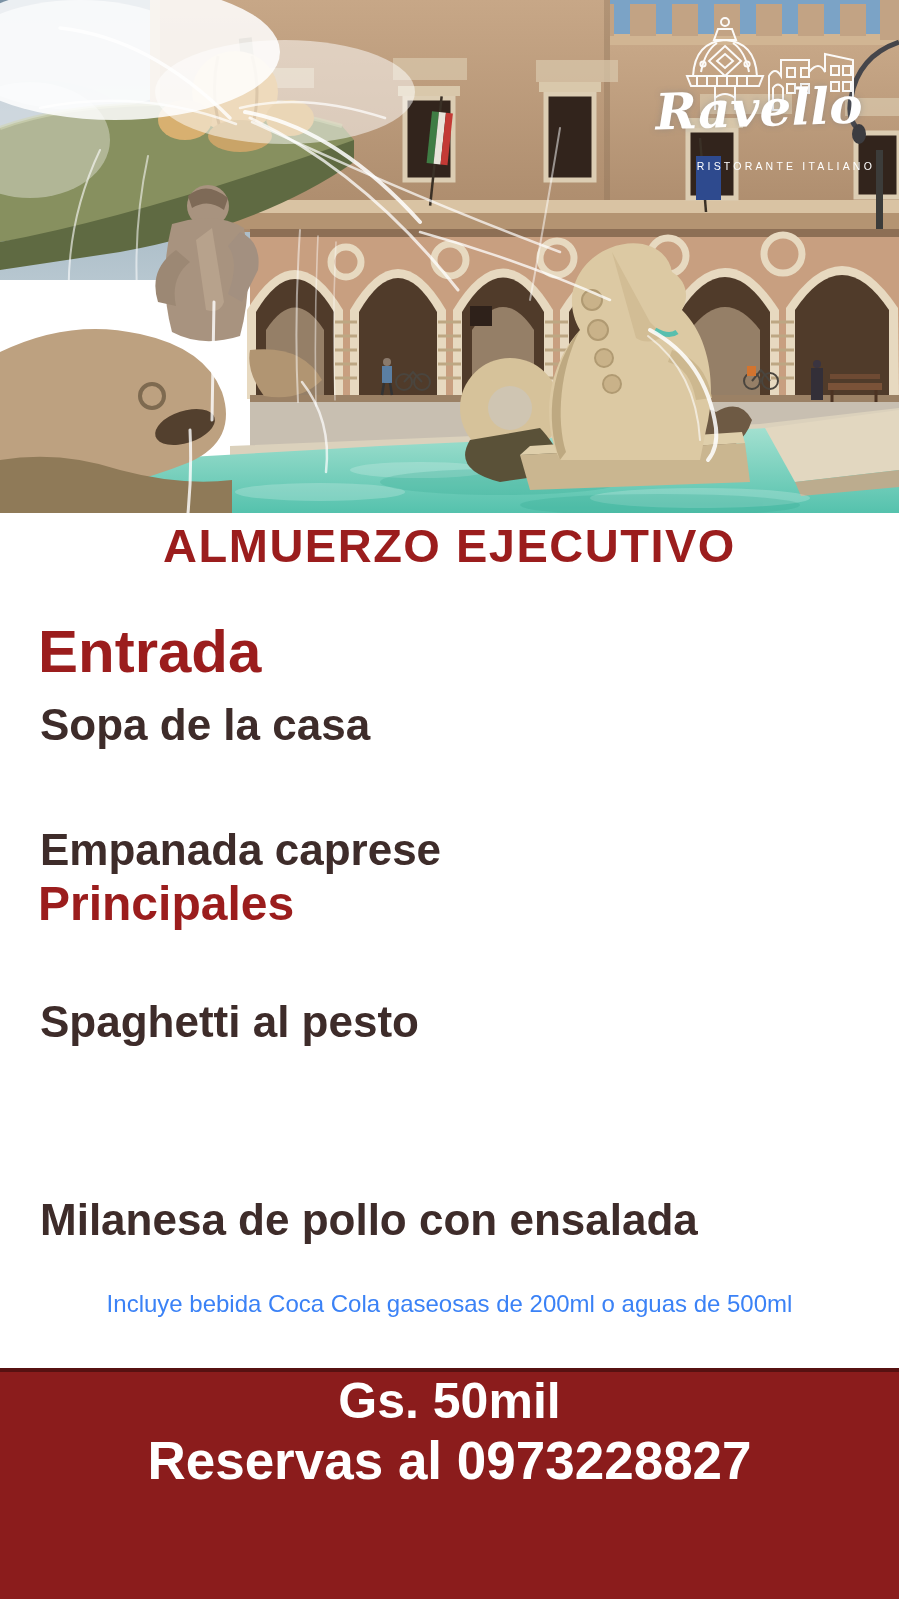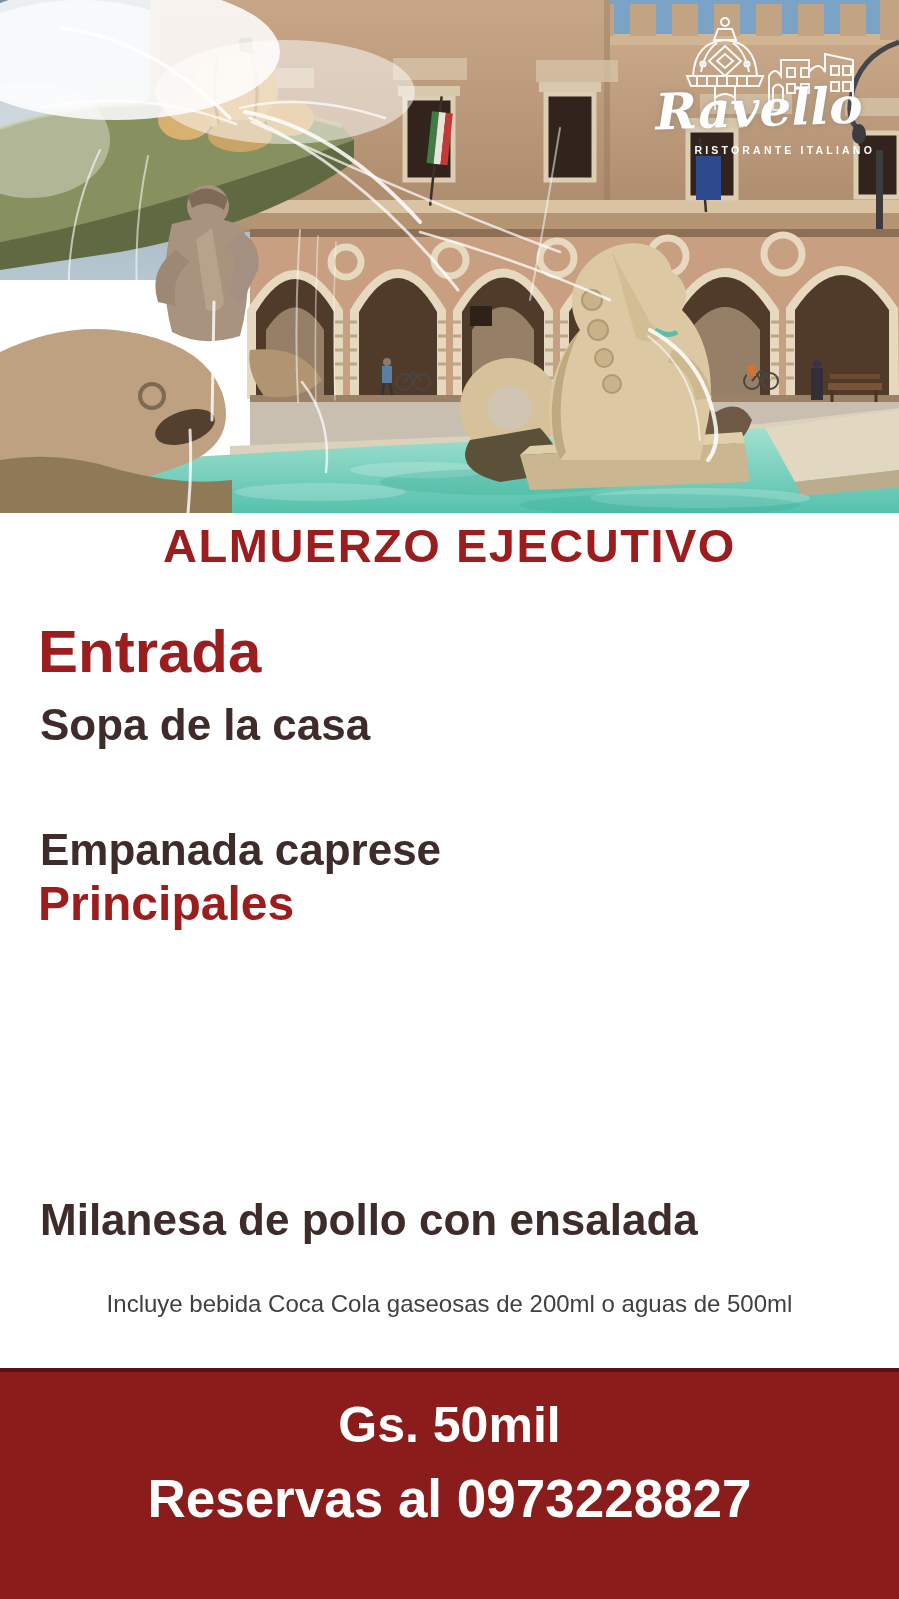--- a/index.html
+++ b/index.html
@@ -14,22 +14,22 @@
   
   .logo{position:absolute;top:10px;right:14px;width:250px;height:165px;color:#fff;}
   .logo-art{position:absolute;top:4px;right:18px;}
   .logo-name{
     position:absolute;top:74px;right:6px;width:240px;text-align:center;
     font-family:"DejaVu Serif",serif;font-style:italic;font-weight:bold;
     font-size:50px;line-height:1;transform:rotate(-2deg);
     text-shadow:0 0 6px rgba(90,110,130,.35);
   }
   .logo-tagline{
-    position:absolute;top:134px;right:10px;
-    font-size:10.5px;letter-spacing:3.2px;font-weight:bold;white-space:nowrap;
+    position:absolute;top:150px;right:10px;
+    font-size:10.5px;letter-spacing:3.2px;font-weight:normal;white-space:nowrap;
   }
   
   .title{
     position:absolute;top:518px;left:40px;width:819px;text-align:center;
     font-size:47px;font-weight:800;letter-spacing:1.5px;color:#9B1D1D;
   }
   .section-heading{
     position:absolute;left:38px;font-size:60px;font-weight:bold;color:#9B1D1D;
   }
   .heading-entrada{top:617px;}
@@ -37,30 +37,30 @@
   .menu-item{
     position:absolute;left:40px;font-size:44px;font-weight:700;color:#3E2C2A;
   }
   .item-1{top:700px;}
   .item-2{top:825px;}
   .item-3{top:997px;}
   .item-4{top:1099px;}
   .item-5{top:1195px;}
   .note{
     position:absolute;top:1290px;left:0;width:899px;text-align:center;
-    font-size:24px;color:#404040;
+    font-size:24px;color:#3b82f6;
   }
   
   .banner{
     position:absolute;left:0;top:1368px;width:899px;height:231px;
     background:#8B1C1C;border-top:4px solid #571111;
     text-align:center;color:#fff;
   }
-  .banner-price{margin-top:24px;font-size:50px;font-weight:800;}
-  .banner-reservation{margin-top:14px;font-size:53px;font-weight:800;}
+  .banner-price{font-size:50px;font-weight:800;}
+  .banner-reservation{font-size:53px;font-weight:800;}
 </style>
 </head>
 <body>
 
 <div id="flyer">
 
   <div class="photo-wrap">
     <svg width="899" height="513" viewBox="0 0 899 513">
       <defs>
         <linearGradient id="sky" x1="0" y1="0" x2="0" y2="1">
@@ -337,20 +337,21 @@
     </div>
   </div>
 
   <div class="title">ALMUERZO EJECUTIVO</div>
 
   <div class="section-heading heading-entrada">Entrada</div>
   <div class="menu-item item-1">Sopa de la casa</div>
   <div class="menu-item item-2">Empanada caprese</div>
 
   <div class="section-heading heading-principales">Principales</div>
+  <div class="menu-item item-3">Spaghetti al pesto</div>
   <div class="menu-item item-5">Milanesa de pollo con ensalada</div>
 
   <div class="note">Incluye bebida Coca Cola gaseosas de 200ml o aguas de 500ml</div>
 
   <div class="banner">
     <div class="banner-price">Gs. 50mil</div>
     <div class="banner-reservation">Reservas al 0973228827</div>
   </div>
 
 </div>

